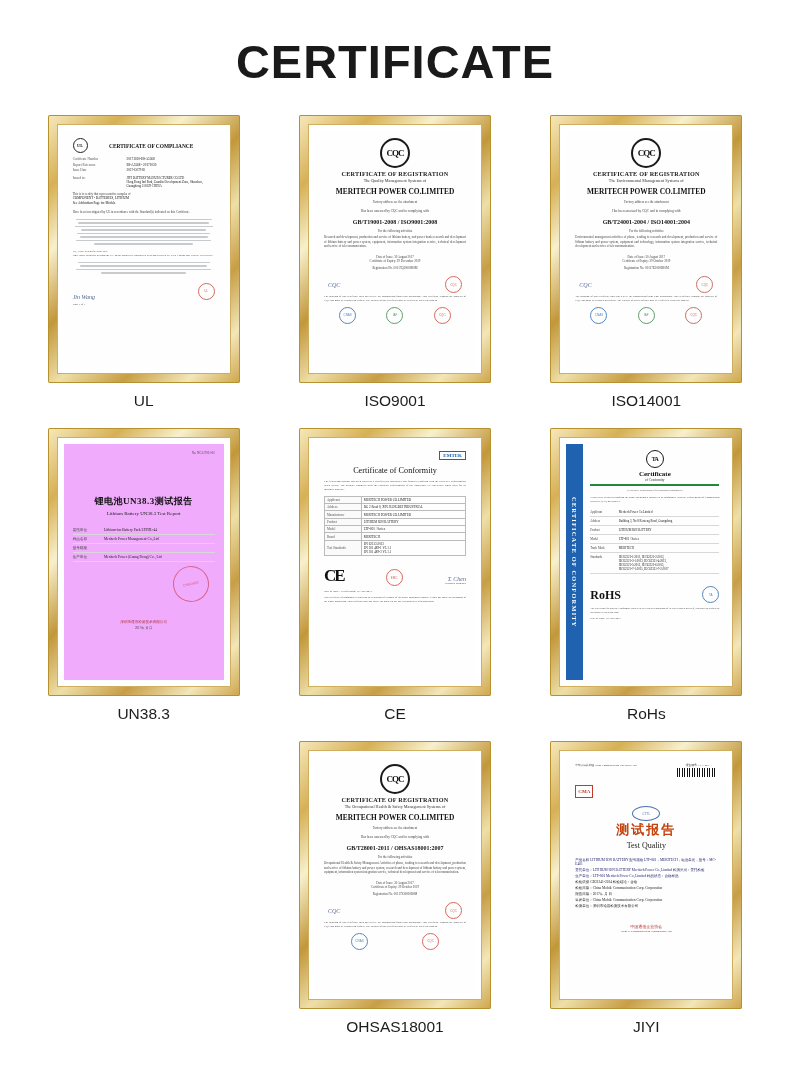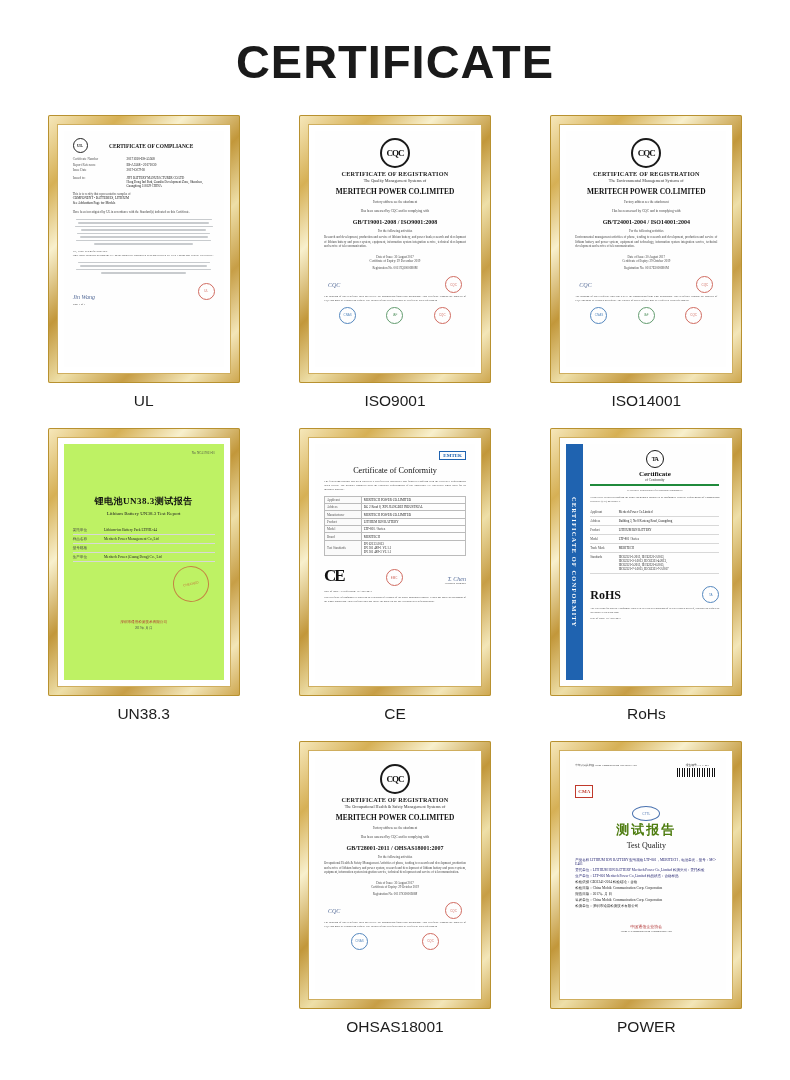--- a/index.html
+++ b/index.html
@@ -287,21 +287,21 @@
     font-size: 12px; font-weight: bold; color: #111;
     font-family: "Liberation Serif", serif; margin-top: 6px;
   }
   .green-bar { height: 2px; background: #1f8a3b; margin: 2px 0; }
 
   
   .msds-title {
     font-size: 13px;
     text-align: center;
     font-weight: bold;
-    color: #4d7c0f;
+    color: #c2410c;
     font-family: "Liberation Serif", serif;
     letter-spacing: 2px;
   }
   .msds-sub {
     font-size: 8px;
     text-align: center;
     color: #1a1a1a;
     font-family: "Liberation Serif", serif;
     margin-top: 2px;
   }
@@ -481,21 +481,21 @@
           </div>
         </div>
       </div>
       <div class="caption">ISO14001</div>
     </div>
 
     <div class="cell">
       <div class="frame">
         <div class="frame-inner">
           <div class="mat">
-            <div class="doc" style="background:#bef264">
+            <div class="doc" style="background:#f0abfc">
               <div class="doc-pad">
                 <div class="mini" style="text-align:right;font-size:3px">No. NCA17011-01</div>
                 <div style="height:40px"></div>
                 <div class="cn-title">锂电池UN38.3测试报告</div>
                 <div class="cn-sub">Lithium Battery UN38.3 Test Report</div>
                 <div class="cn-table">
                   <div class="cn-row">
                       <div class="c1">委托单位</div>
                       <div class="c2">Lithium-ion Battery Pack LTPHL-44</div>
                     </div>
@@ -724,21 +724,21 @@
                 </div>
                 <div style="margin-top:16px;text-align:center">
                   <div class="mini" style="font-size:4px;color:#b03030">中国通信企业协会</div>
                   <div class="mini" style="font-size:2.8px">China Telecommunication Transmission Labs</div>
                 </div>
               </div>
             </div>
           </div>
         </div>
       </div>
-      <div class="caption">POWER</div>
+      <div class="caption">JIYI</div>
     </div>
 
     <div class="cell empty">
       <div class="frame">
           <div class="frame-inner"></div>
         </div>
 
     </div>
 
   </div>

